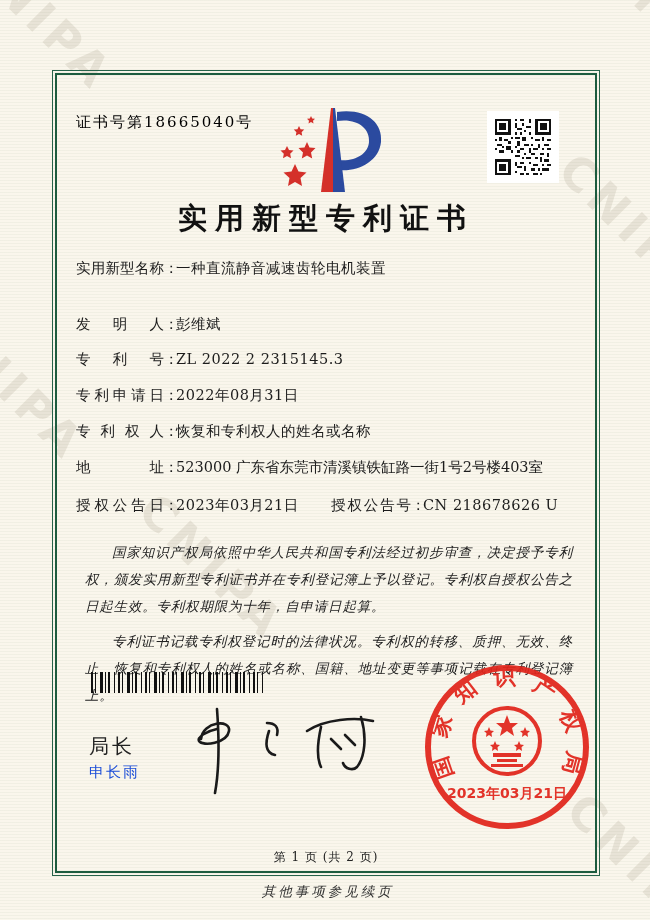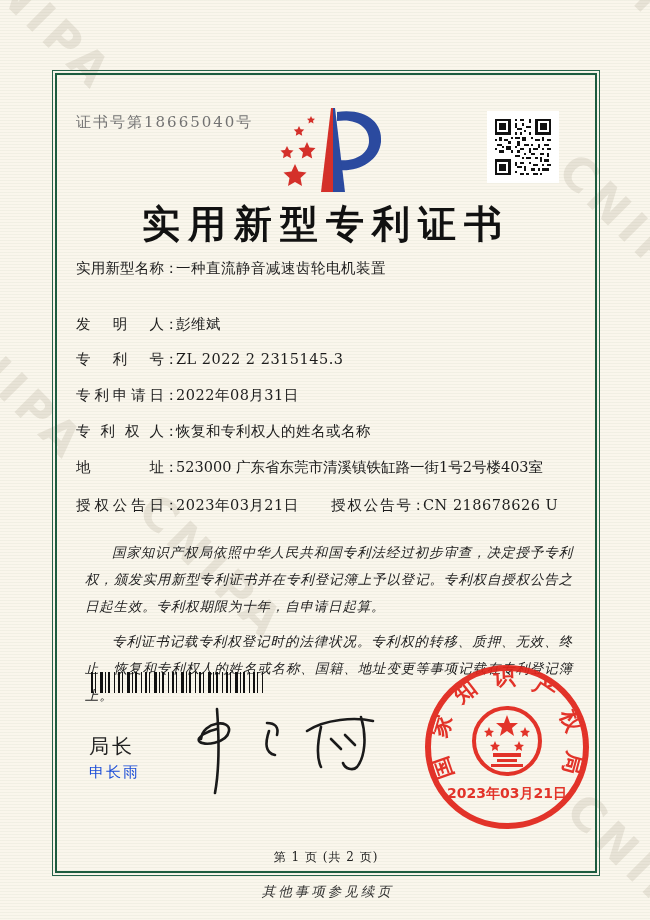--- a/index.html
+++ b/index.html
@@ -24,28 +24,28 @@
   
   .frame{
     position:absolute;left:52px;top:70px;width:546px;height:804px;
     border:1px solid #27634a;
   }
   .frame::before{
     content:"";position:absolute;inset:2px;border:2px solid #1d5c3f;
   }
   .content{position:absolute;inset:0;padding:0;}
   
-  .cert-no{position:absolute;left:23px;top:42px;font-size:15px;letter-spacing:2px;color:#737373;}
+  .cert-no{position:absolute;left:23px;top:42px;font-size:15px;letter-spacing:2px;color:#000000;}
   .logo{position:absolute;left:212px;top:33px;width:130px;height:92px;}
   .qr-wrap{position:absolute;left:434px;top:40px;width:72px;height:72px;background:#fff;
     display:flex;align-items:center;justify-content:center;}
   .qr-wrap svg{width:56px;height:56px;}
   .title{
     position:absolute;left:0;top:128px;width:100%;text-align:center;
-    font-size:38px;font-weight:bold;letter-spacing:8px;color:#111;
+    font-size:29px;font-weight:bold;letter-spacing:8px;color:#111;
   }
   
   .fields{position:absolute;left:23px;top:188px;width:500px;font-size:14.5px;color:#1c1c1c;}
   .frow{position:absolute;left:0;white-space:nowrap;}
   .flabel{display:inline-block;width:88px;text-align:justify;text-align-last:justify;
     vertical-align:top;letter-spacing:0;}
   .fcolon{display:inline-block;width:12px;}
   .fvalue{letter-spacing:0.5px;}
   .pair2{position:absolute;left:255px;top:0;white-space:nowrap;}
   .pair2 .flabel{width:80px;}

